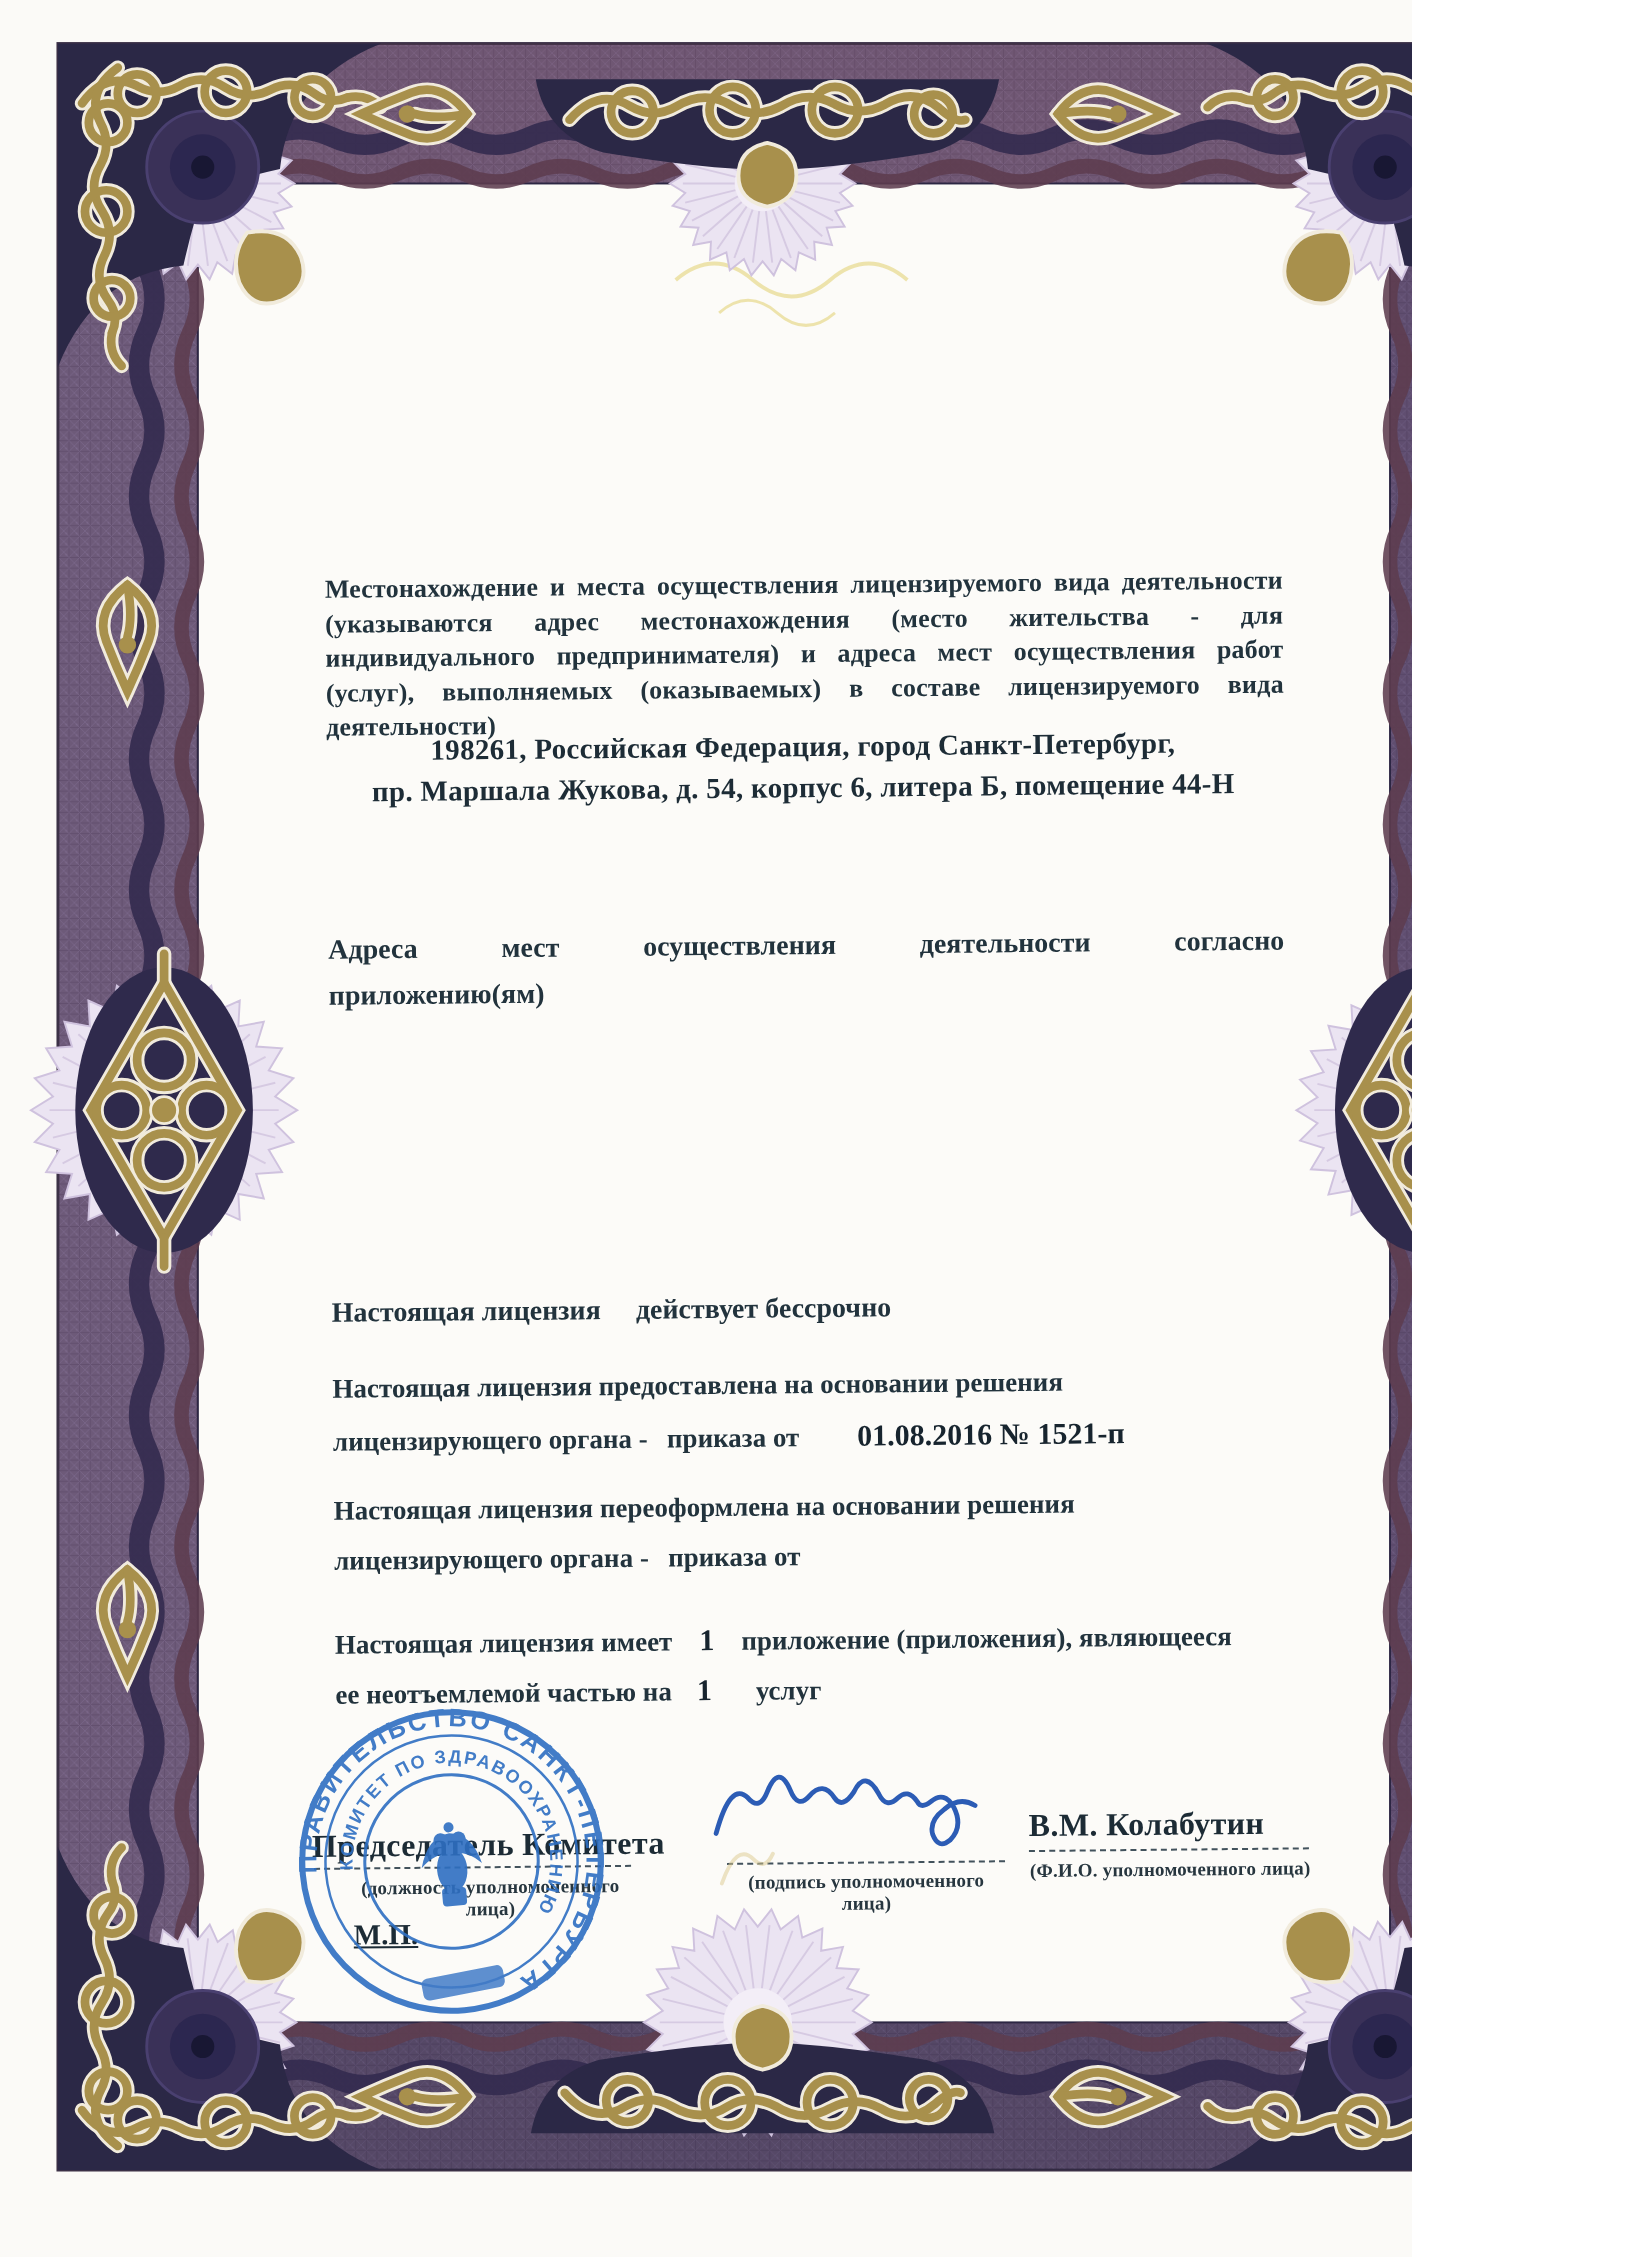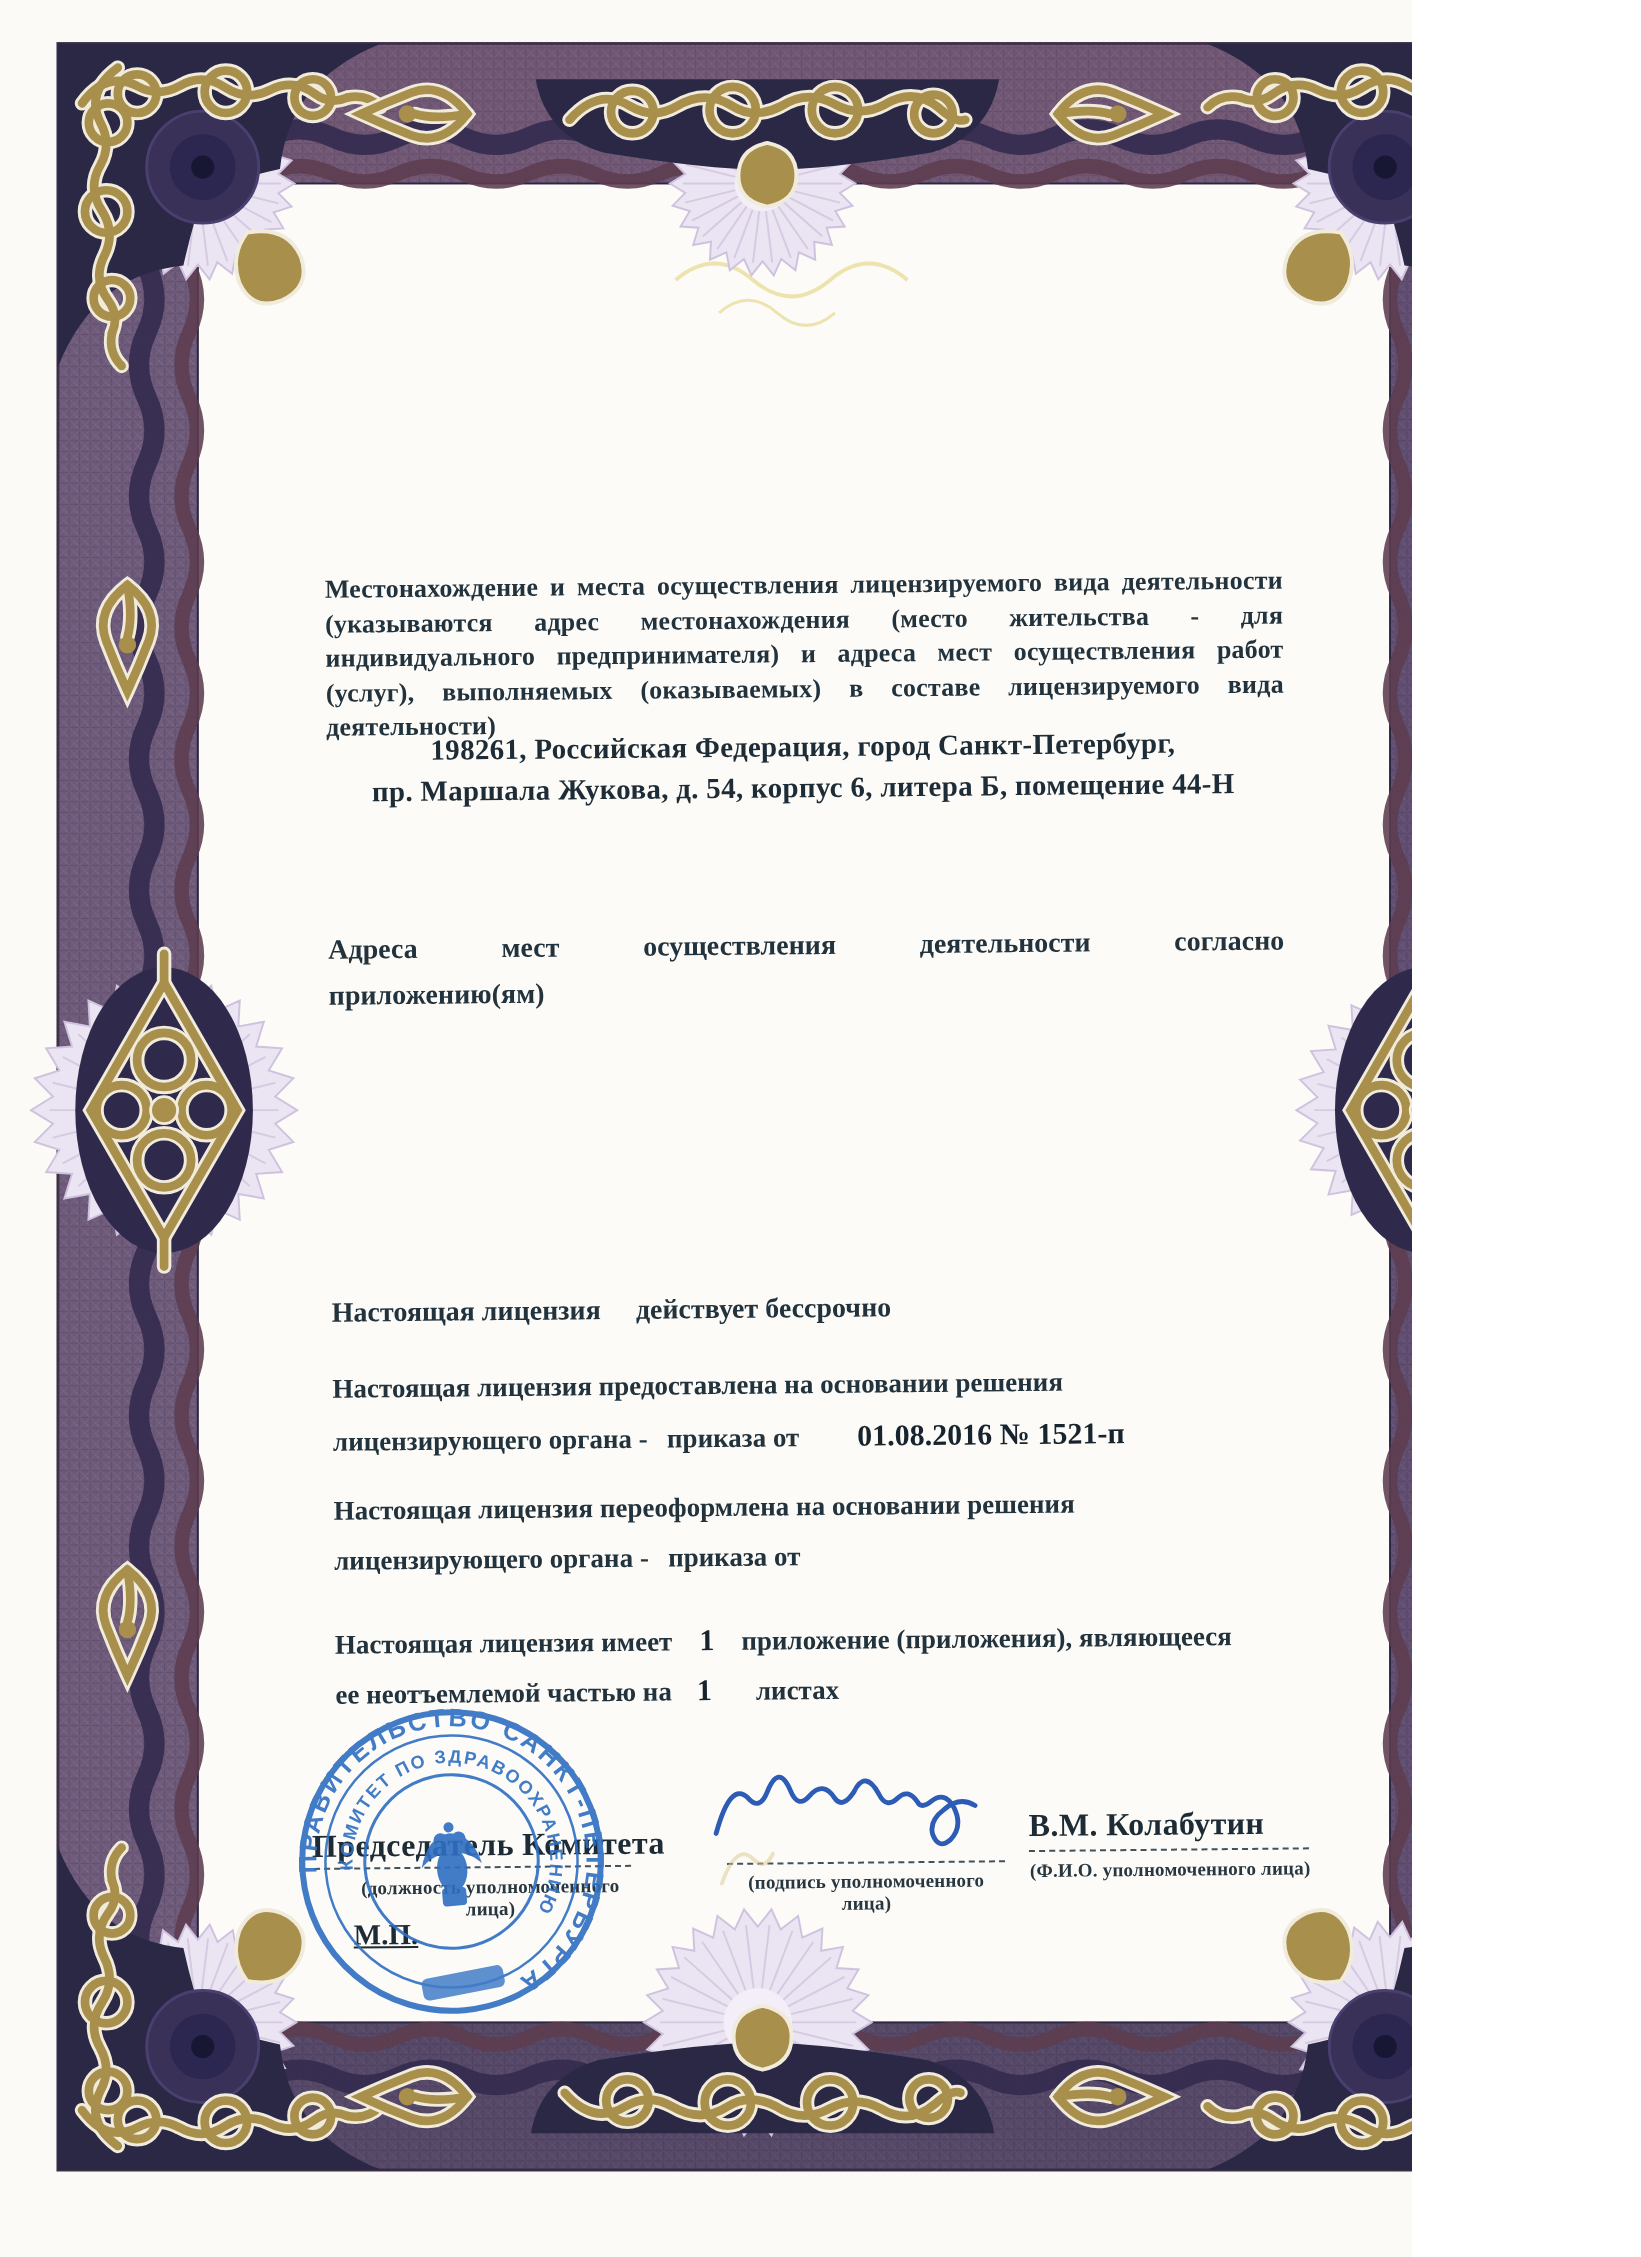--- a/index.html
+++ b/index.html
@@ -438,21 +438,21 @@
 
     <div class="blk r1">Настоящая лицензия переоформлена на основании решения</div>
     <div class="blk r2">
       <span>лицензирующего органа -</span><span class="mid">приказа от</span>
     </div>
 
     <div class="blk a1">
       <span>Настоящая лицензия имеет</span><span class="num">1</span><span>приложение (приложения), являющееся</span>
     </div>
     <div class="blk a2">
-      <span>ее неотъемлемой частью на</span><span class="num2">1</span><span>листах</span>
+      <span>ее неотъемлемой частью на</span><span class="num2">1</span><span>услуг</span>
     </div>
 
     <div class="blk sig-title">Председатель Комитета</div>
     <div class="dash" style="left:307px;top:1863px;width:317px;"></div>
     <div class="cap" style="left:338px;top:1873px;width:290px;">(должность уполномоченного лица)</div>
 
     <div class="dash" style="left:720px;top:1862px;width:278px;"></div>
     <div class="cap" style="left:724px;top:1871px;width:270px;">(подпись уполномоченного лица)</div>
 
     <div class="blk sig-name">В.М. Колабутин</div>

